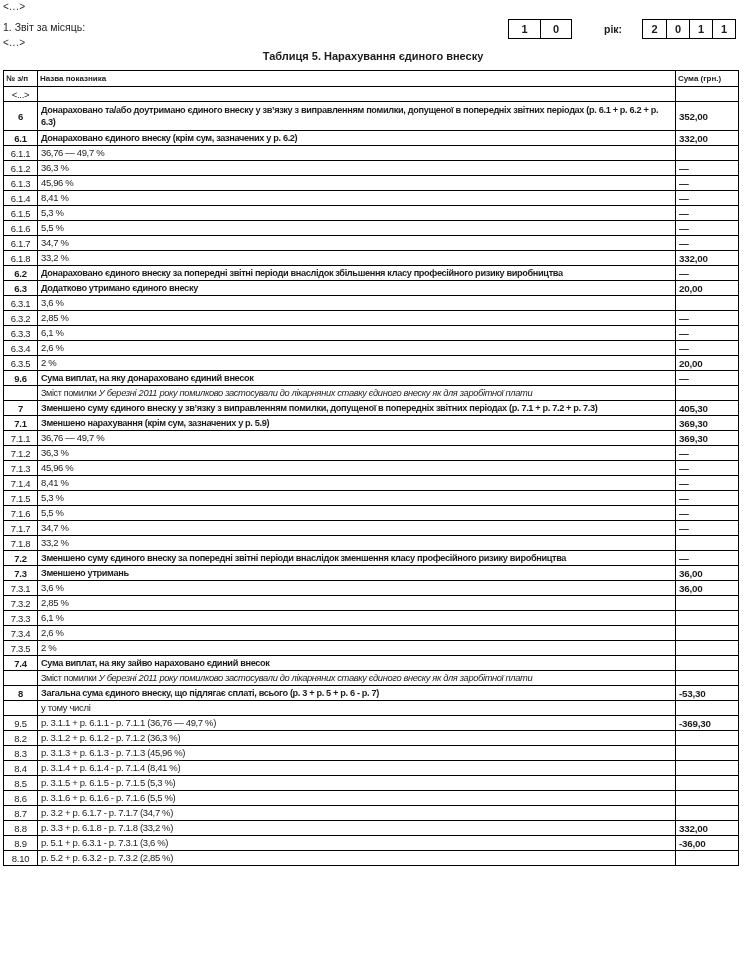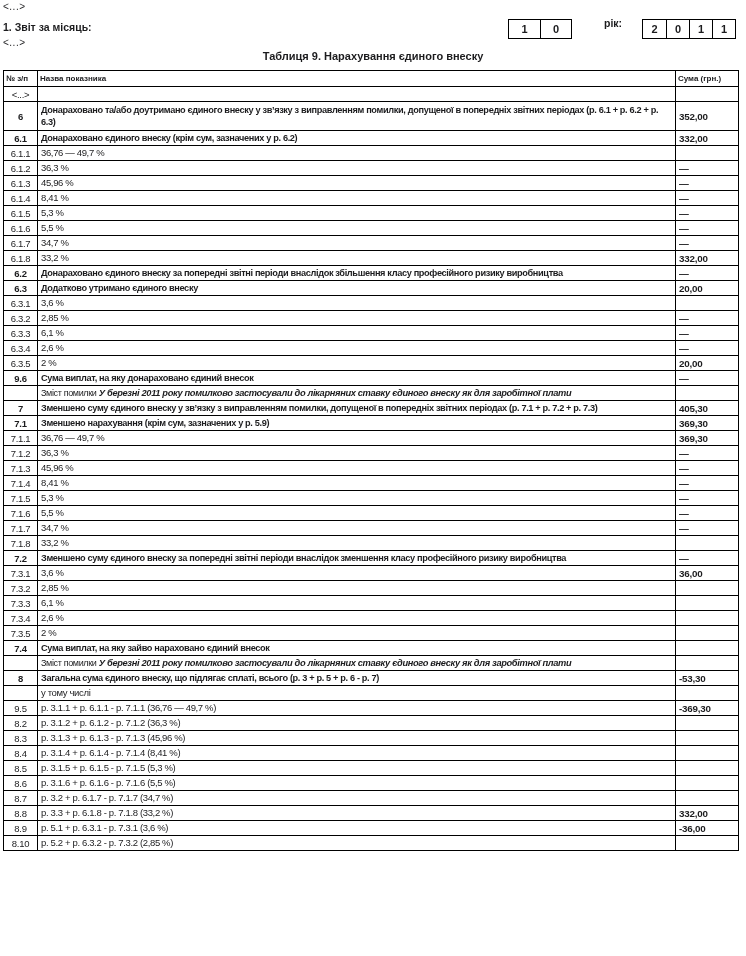--- a/index.html
+++ b/index.html
@@ -10,33 +10,33 @@
     font-family: "Liberation Sans", sans-serif;
     overflow: hidden;
   }
   .page { position: relative; width: 746px; height: 956px; }
 
   
   .top { position: relative; height: 70px; }
   .marker { position: absolute; left: 3px; font-size: 10px; letter-spacing: 0.5px; color: #2a2a2c; }
   .marker-top { top: 1px; }
   .marker-mid { top: 37px; }
-  .report-label { position: absolute; left: 3px; top: 21px; font-size: 10.5px; font-weight: bold; }
+  .report-label { position: absolute; left: 3px; top: 21px; font-size: 10.5px; font-weight: normal; }
   .digit-group { position: absolute; top: 19px; display: flex; border: 1px solid #000; height: 20px; }
   .month-group { left: 508px; }
   .year-group  { left: 642px; }
   .digit-cell {
     display: flex; align-items: center; justify-content: center;
     font-size: 11px; font-weight: bold;
     border-left: 1px solid #000; height: 100%;
   }
   .digit-cell:first-child { border-left: none; }
   .month-group .digit-cell { width: 31px; }
   .year-group  .digit-cell { width: 23px; }
-  .year-label { position: absolute; left: 604px; top: 17px; font-size: 10.5px; font-weight: bold; }
+  .year-label { position: absolute; left: 604px; top: 23px; font-size: 10.5px; font-weight: bold; }
   .table-title { position: absolute; top: 50px; left: 0; width: 100%; text-align: center; font-size: 11px; font-weight: bold; }
 
   
   table.report {
     margin-left: 3px;
     width: 735px;
     border-collapse: collapse;
     table-layout: fixed;
   }
   col.c-num  { width: 34px; }
@@ -48,21 +48,21 @@
     height: 16px; padding: 1px 2px;
   }
   td { height: 15px; padding: 1px 3px; }
   tr.tall td { height: 29px; }
   .col-num  { text-align: center; font-size: 9.5px; padding: 1px 1px; letter-spacing: -0.3px; }
   .col-name { font-size: 9.5px; line-height: 12px; letter-spacing: -0.35px; }
   .col-name.b { font-size: 9.2px; }
   .col-sum  { font-size: 9.8px; font-weight: bold; letter-spacing: -0.2px; }
   .b { font-weight: bold; }
   .note-prefix { font-size: 9px; }
-  .note-text { font-weight: bold; font-style: italic; font-size: 9.3px; }
+  .note-text { font-weight: normal; font-style: italic; font-size: 9.3px; }
 </style>
 </head>
 <body>
 
 <div class="page">
 
   <div class="top">
     <div class="marker marker-top">&lt;...&gt;</div>
     <div class="report-label">1. Звіт за місяць:</div>
 
@@ -74,21 +74,21 @@
     <div class="year-label">рік:</div>
 
     <div class="digit-group year-group">
       <div class="digit-cell">2</div>
       <div class="digit-cell">0</div>
       <div class="digit-cell">1</div>
       <div class="digit-cell">1</div>
     </div>
 
     <div class="marker marker-mid">&lt;...&gt;</div>
-    <div class="table-title">Таблиця 9. Нарахування єдиного внеску</div>
+    <div class="table-title">Таблиця 5. Нарахування єдиного внеску</div>
   </div>
 
   <table class="report">
     <colgroup>
       <col class="c-num">
         <col class="c-name">
         <col class="c-sum">
     </colgroup>
     <thead>
       <tr>
@@ -247,20 +247,25 @@
           <td class="col-num">7.1.8</td>
           <td class="col-name">33,2 %</td>
           <td class="col-sum"></td>
         </tr>
         <tr>
           <td class="col-num b">7.2</td>
           <td class="col-name b">Зменшено суму єдиного внеску за попередні звітні періоди внаслідок зменшення класу професійного ризику виробництва</td>
           <td class="col-sum">—</td>
         </tr>
         <tr>
+          <td class="col-num b">7.3</td>
+          <td class="col-name b">Зменшено утримань</td>
+          <td class="col-sum">36,00</td>
+        </tr>
+        <tr>
           <td class="col-num">7.3.1</td>
           <td class="col-name">3,6 %</td>
           <td class="col-sum">36,00</td>
         </tr>
         <tr>
           <td class="col-num">7.3.2</td>
           <td class="col-name">2,85 %</td>
           <td class="col-sum"></td>
         </tr>
         <tr>

